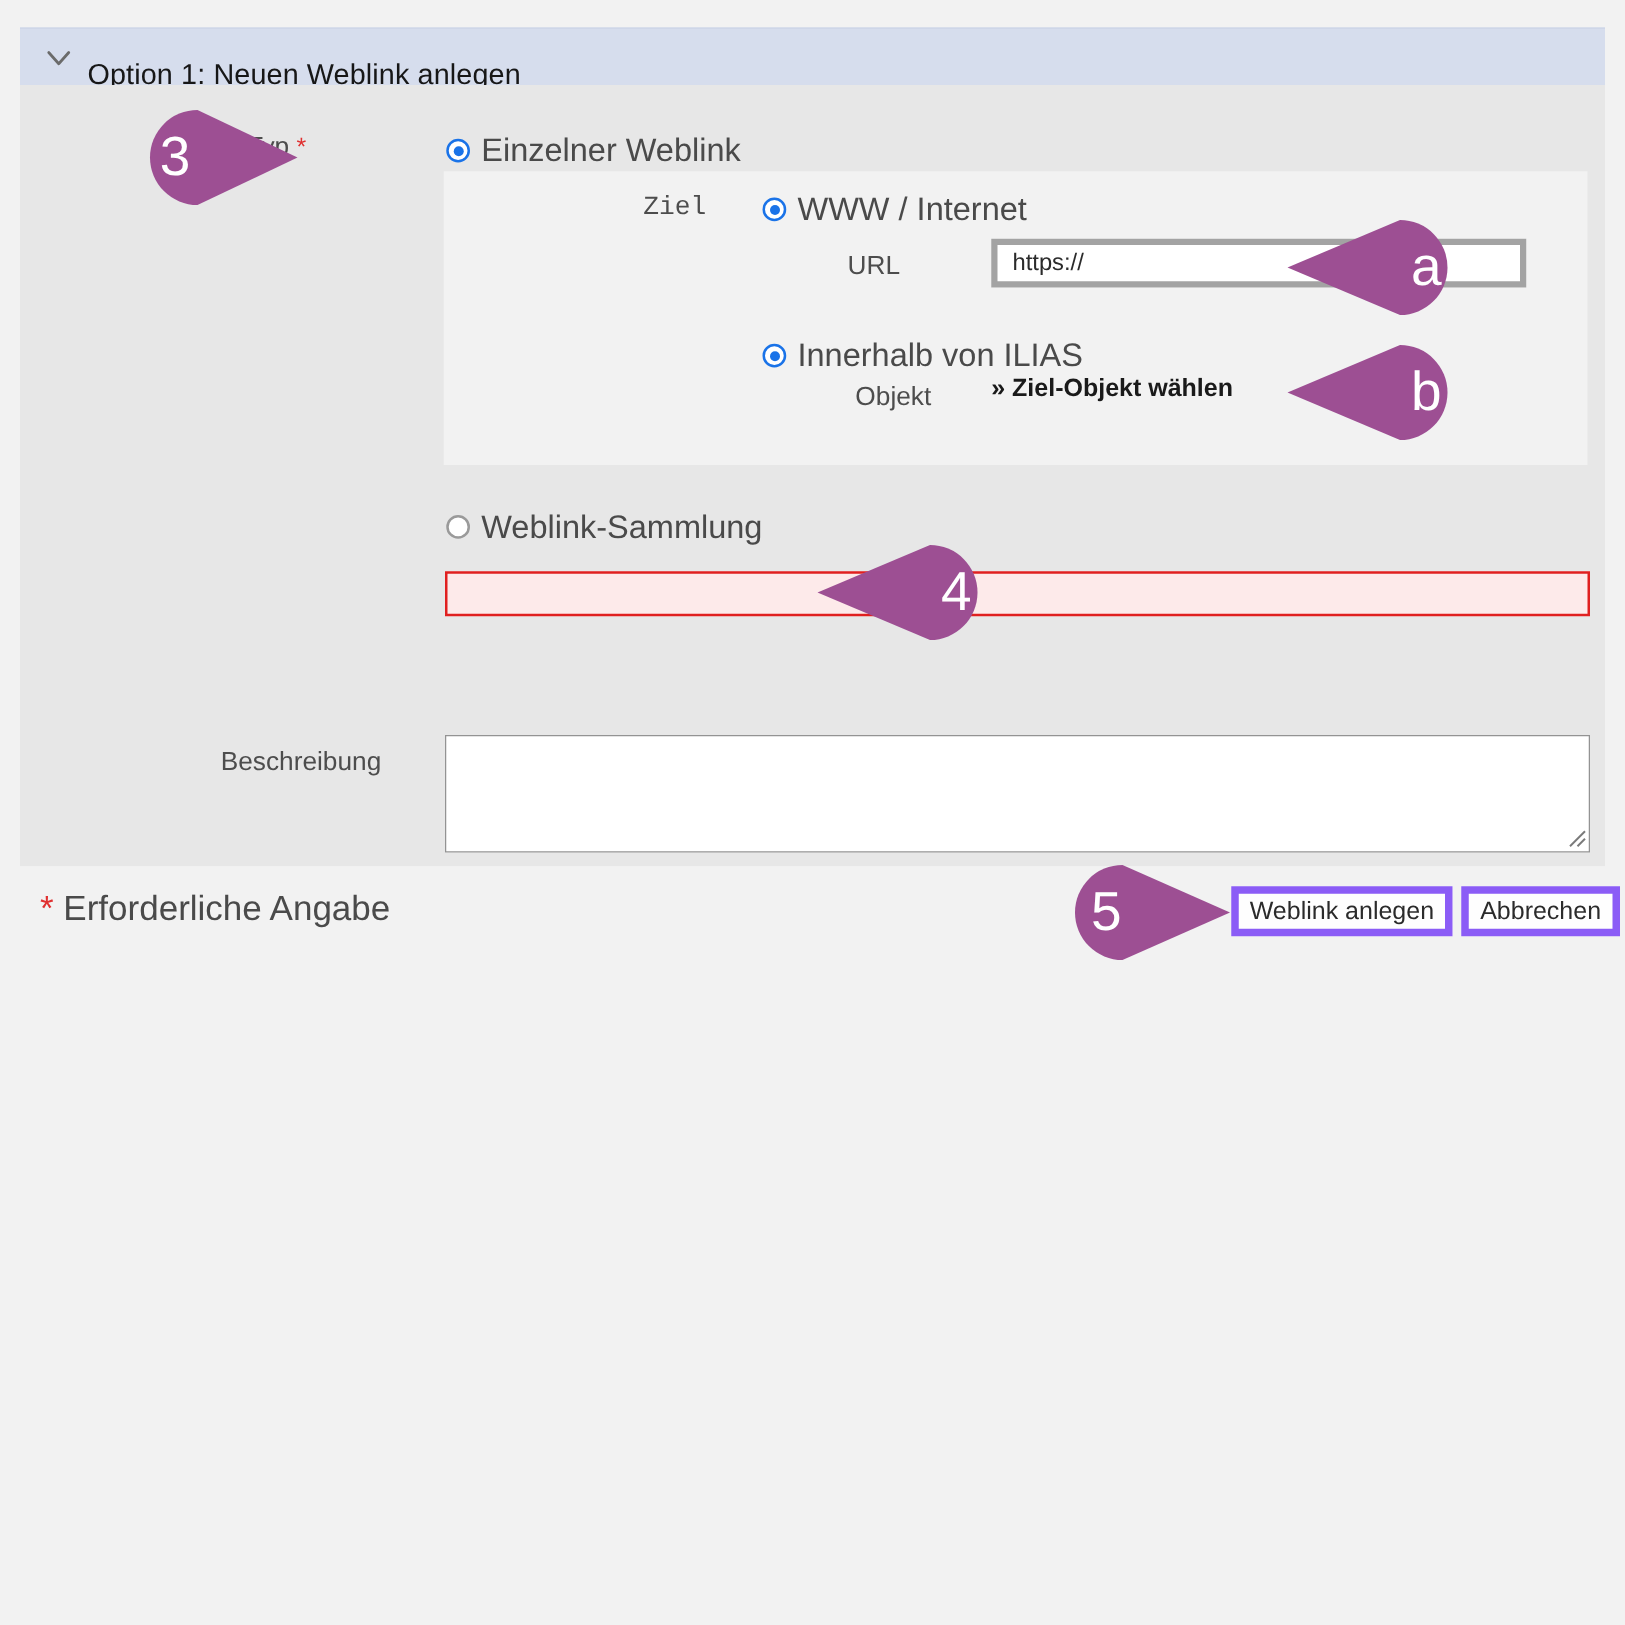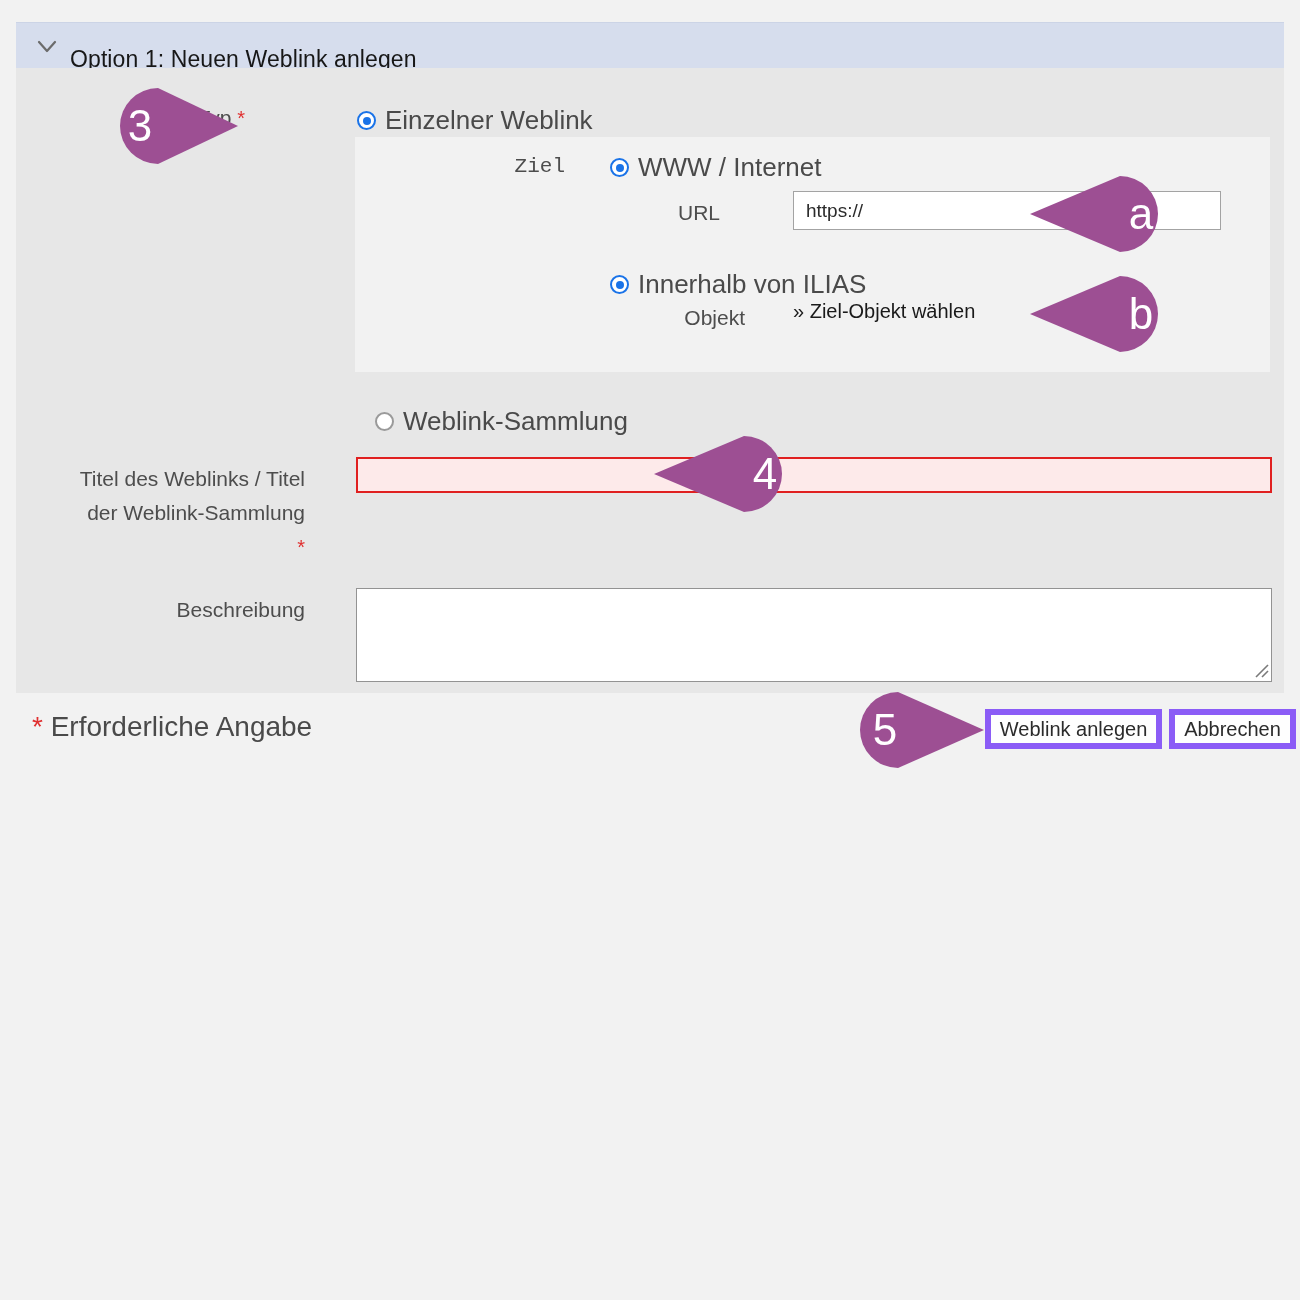--- a/index.html
+++ b/index.html
@@ -112,21 +112,21 @@
     position: absolute;
     left: 355px; top: 137px;
     width: 915px; height: 235px;
     background: #f2f2f2;
   }
 
   
   .text-input {
     position: absolute;
     background: #ffffff;
-    border: 1px solid #a3a3a3;
+    border: 5px solid #a3a3a3;
     font-family: "Liberation Sans", sans-serif;
     font-size: 19px;
     color: #2b2b2b;
     padding: 0 12px;
     outline: none;
   }
   .text-input.invalid {
     border: 2px solid #e02020;
     background: #fdeaea;
   }
@@ -143,21 +143,21 @@
   }
   .resize-grip {
     position: absolute;
     pointer-events: none;
   }
 
   .link-text {
     position: absolute;
     font-size: 20px;
     color: #1a1a1a;
-    font-weight: 400;
+    font-weight: 700;
     white-space: nowrap;
     cursor: pointer;
   }
 
   
   .btn {
     position: absolute;
     background: #fefefe;
     border: 6px solid #8b5cf6;
     font-family: "Liberation Sans", sans-serif;
@@ -246,30 +246,25 @@
   <div class="radio-line" style="left:610px; top:269px;">
     <span class="radio on"></span>
     <span class="radio-label">Innerhalb von ILIAS</span>
   </div>
 
   <div class="label-col" style="left:600px; top:303px; width:145px;">
     <span>Objekt</span>
   </div>
   <div class="link-text" style="left:793px; top:300px;">» Ziel-Objekt wählen</div>
 
-  <div class="radio-line" style="left:375px; top:406px;">
+  <div class="radio-line" style="left:357px; top:406px;">
     <span class="radio off"></span>
     <span class="radio-label">Weblink-Sammlung</span>
   </div>
 
-  <div class="label-col" style="left:20px; top:462px; width:285px; line-height:34px;">
-    <span>Titel des Weblinks / Titel</span><br>
-    <span>der Weblink-Sammlung</span><br>
-    <span class="req-star">*</span>
-  </div>
 
   <input class="text-input invalid" type="text" style="left: 356px; top: 457px; width: 916px; height: 36px;" value="">
 
   <div class="label-col" style="left:60px; top:595px; width:245px;">
     <span>Beschreibung</span>
   </div>
   <textarea class="textarea-box" style="left: 356px; top: 588px; width: 916px; height: 94px;"></textarea>
   <span class="resize-grip" style="left:1252px; top:661px; width:18px; height:18px;">
     <svg width="18" height="18" viewBox="0 0 18 18">
       <line x1="16" y1="4" x2="4" y2="16" stroke="#7a7a7a" stroke-width="1.6"></line>

